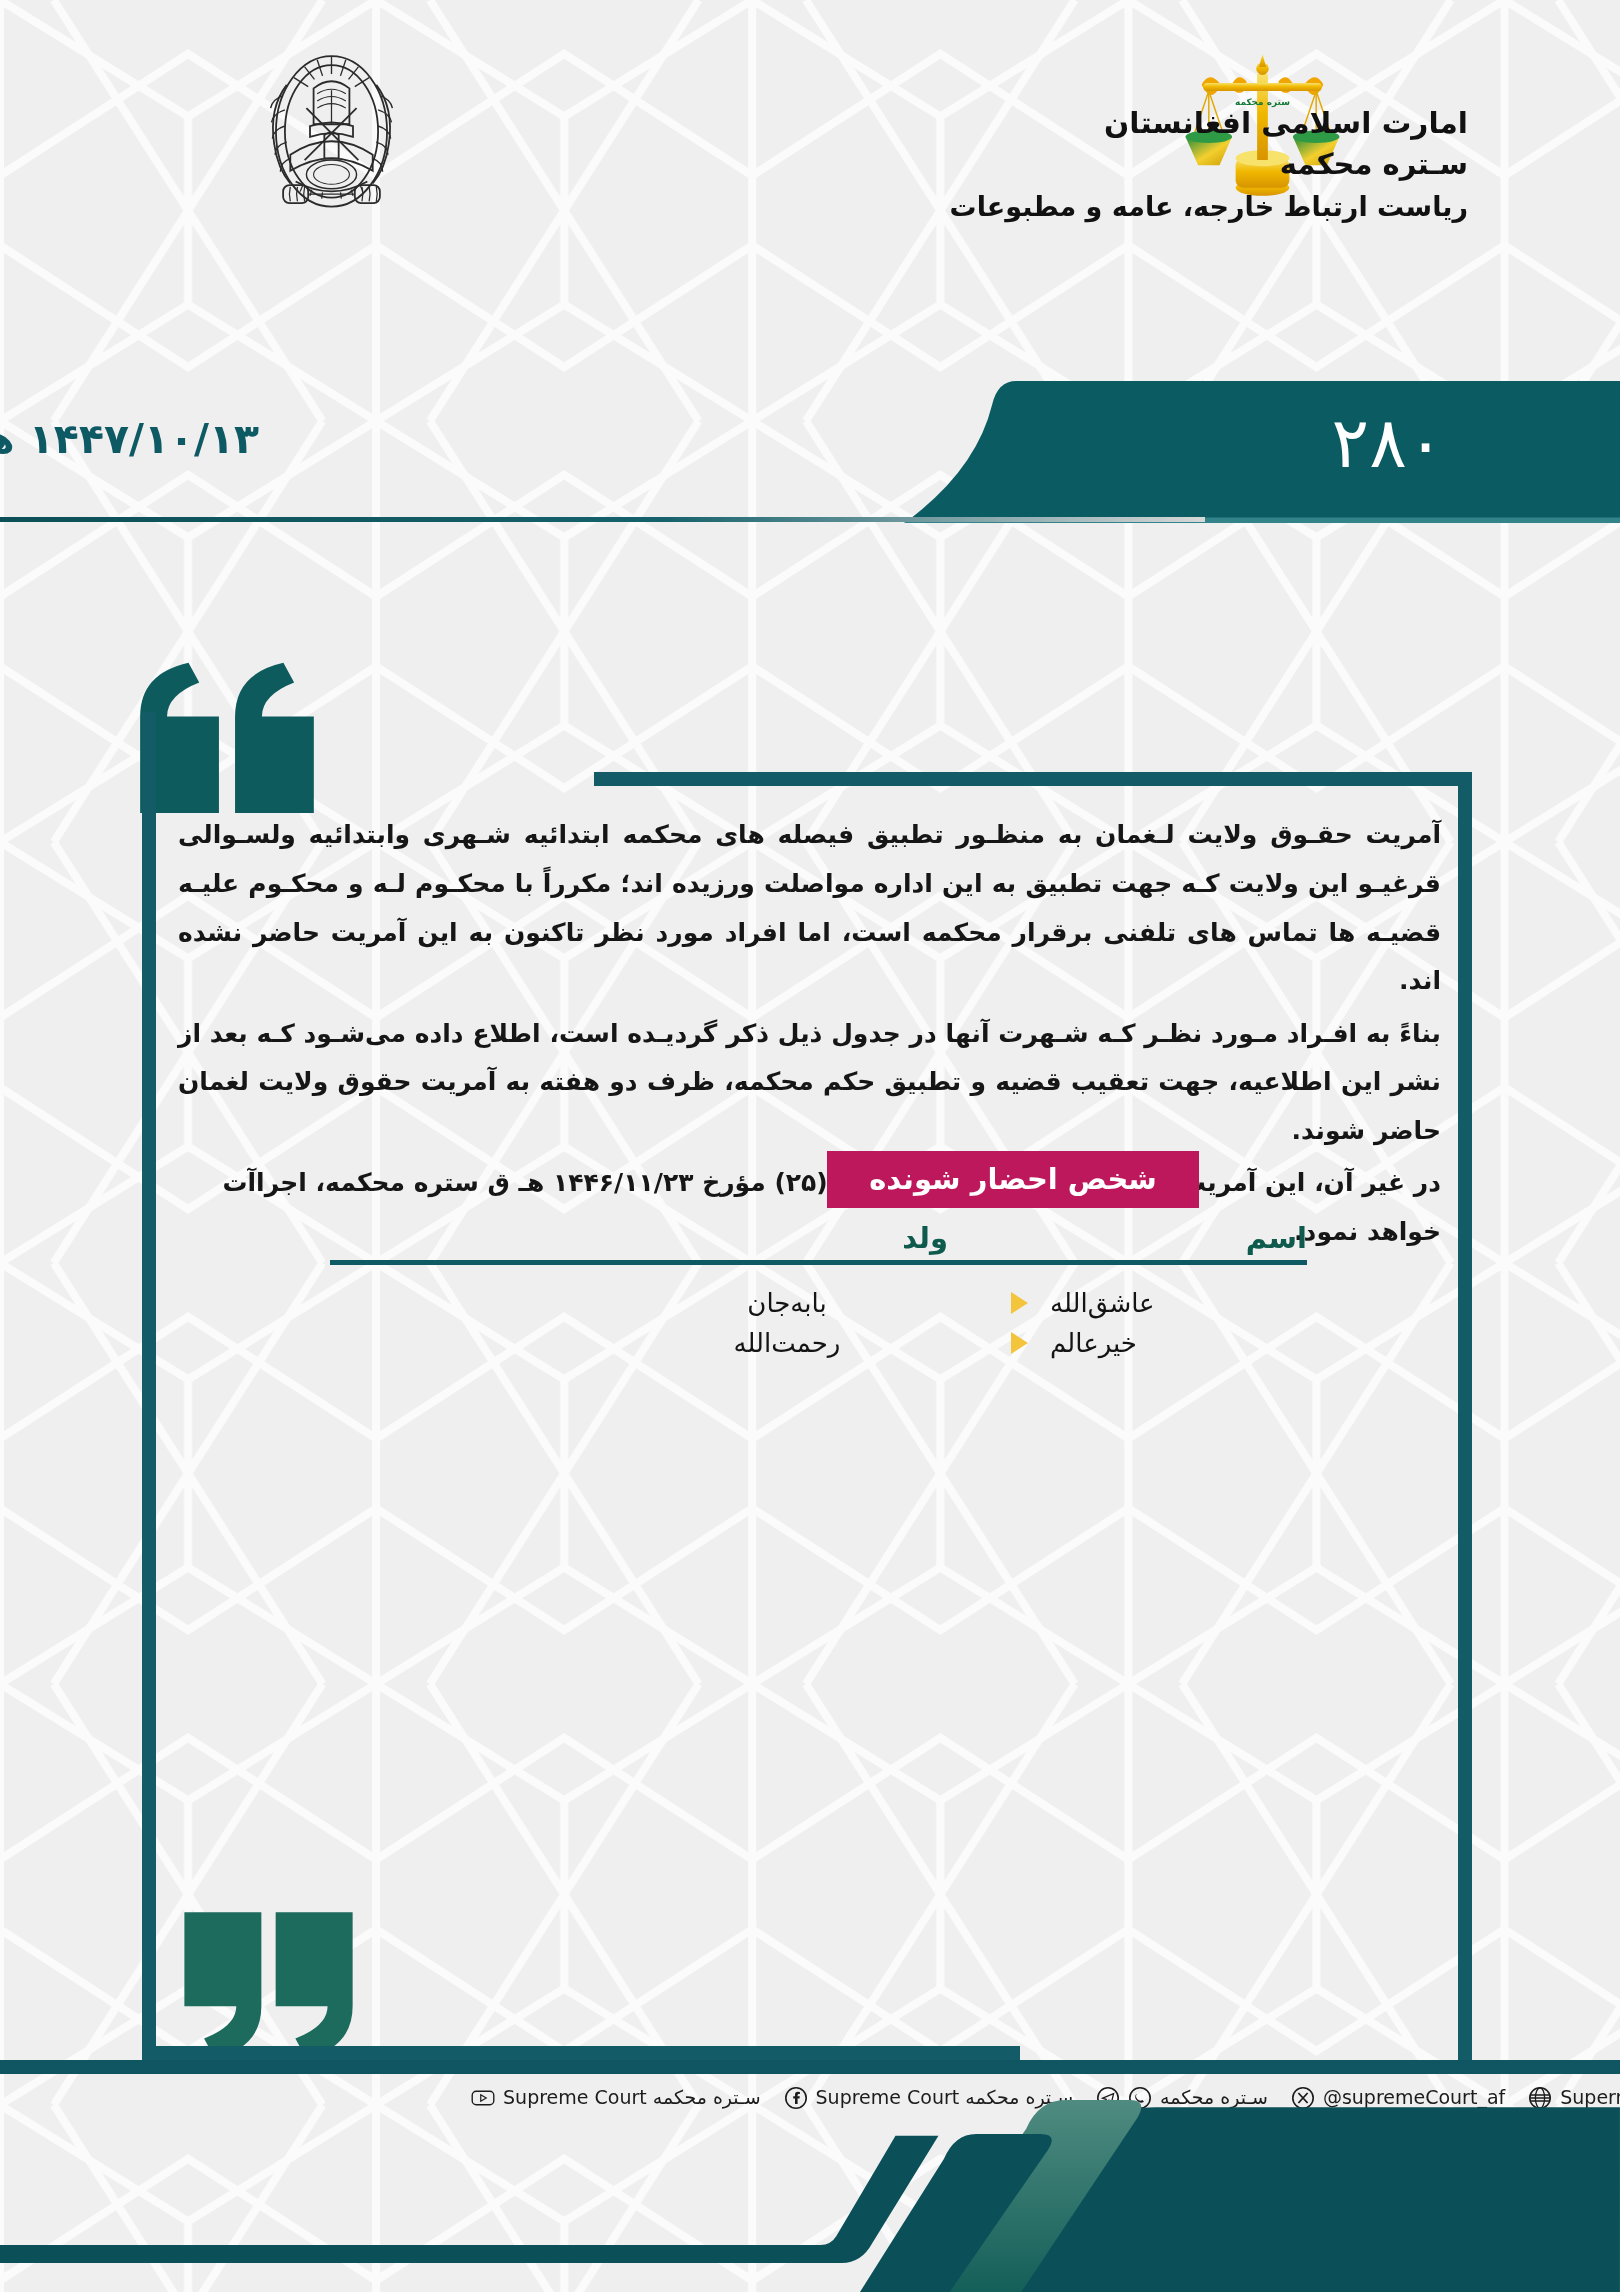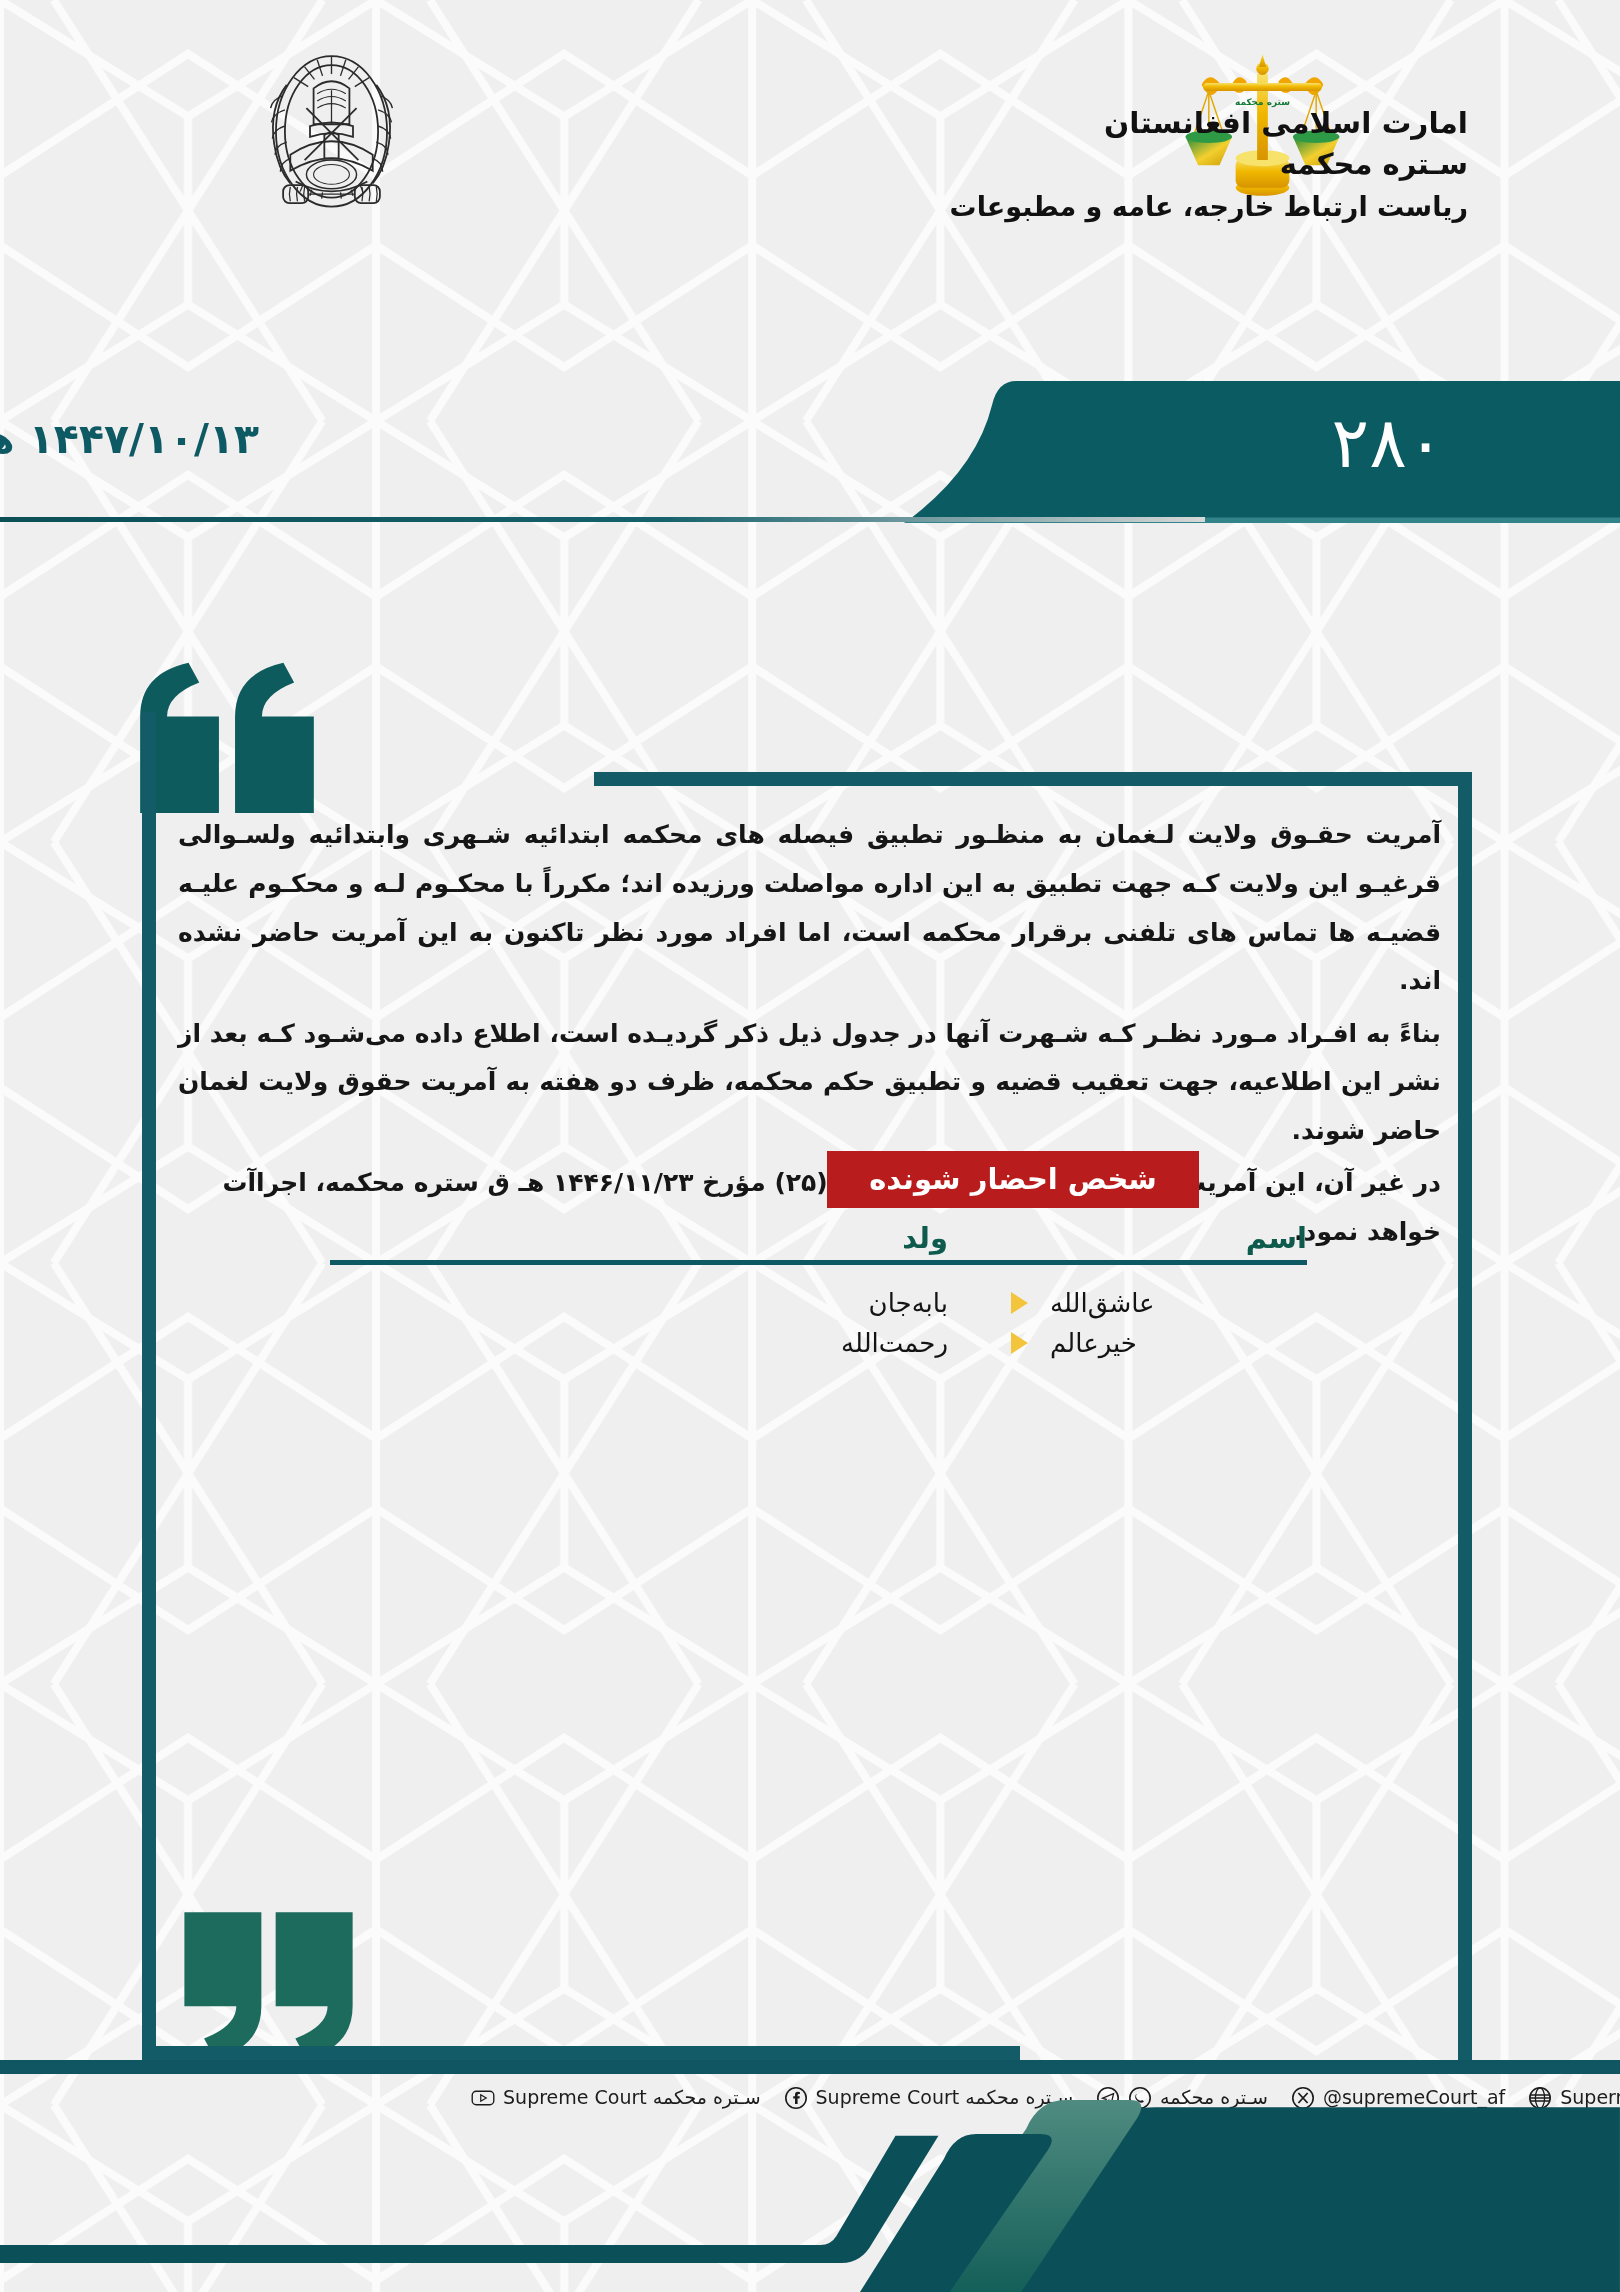--- a/index.html
+++ b/index.html
@@ -68,37 +68,37 @@
     text-align:justify;text-align-last:right;direction:rtl;
     color:#161616;font-size:25px;line-height:1.95;font-weight:600;
   }
   .body-text p{margin:0 0 3.6px 0;}
   .body-text p.center-ish{text-align:right;}
 
   
   .tbl{position:absolute;top:1151px;right:179px;width:1263px;}
   .tbl-title{
     width:372px;margin:0 242px 0 auto;
-    background:#b91c1c;color:#fff;
+    background:#be185d;color:#fff;
     text-align:center;font-size:29px;font-weight:bold;
     padding:10.7px 0 12.5px 0;box-sizing:border-box;
   }
   .tbl-head{display:flex;flex-direction:row;margin-top:12.5px;padding-right:134px;}
   .th{color:#0e5a4c;font-size:29px;font-weight:bold;}
   .th-name{width:296px;text-align:right;}
   .th-father{width:322px;text-align:right;padding-right:63px;}
   .hrule{height:4.5px;background:#0d5a64;margin:5.4px 134px 0 152px;}
   .tbl-rows{margin-top:23px;padding-right:134px;}
   .trow{display:flex;flex-direction:row;align-items:center;margin-bottom:10.7px;font-size:26px;color:#141414;}
   .td-name{width:296px;text-align:right;display:flex;align-items:center;justify-content:flex-start;flex-direction:row-reverse;gap:22px;}
   .bullet{
     width:0;height:0;border-top:11.6px solid transparent;border-bottom:11.6px solid transparent;
     border-left:17px solid #f2c53d;flex:none;
   }
-  .td-father{width:322px;text-align:right;padding-right:63px;}
+  .td-father{width:322px;text-align:center;padding-right:63px;}
 
   
   .footbar{position:absolute;top:2060px;left:0;width:1620px;height:14.3px;background:#0f5662;}
   .footer{
     position:absolute;top:2080px;left:0;width:1620px;height:36px;
     display:flex;flex-direction:row-reverse;align-items:center;justify-content:flex-start;
     padding-right:0;padding-left:139px;gap:23px;
     direction:ltr;
   }
   .fitem{display:flex;align-items:flex-start;gap:8px;font-size:19px;color:#1c1c1c;white-space:nowrap;}

